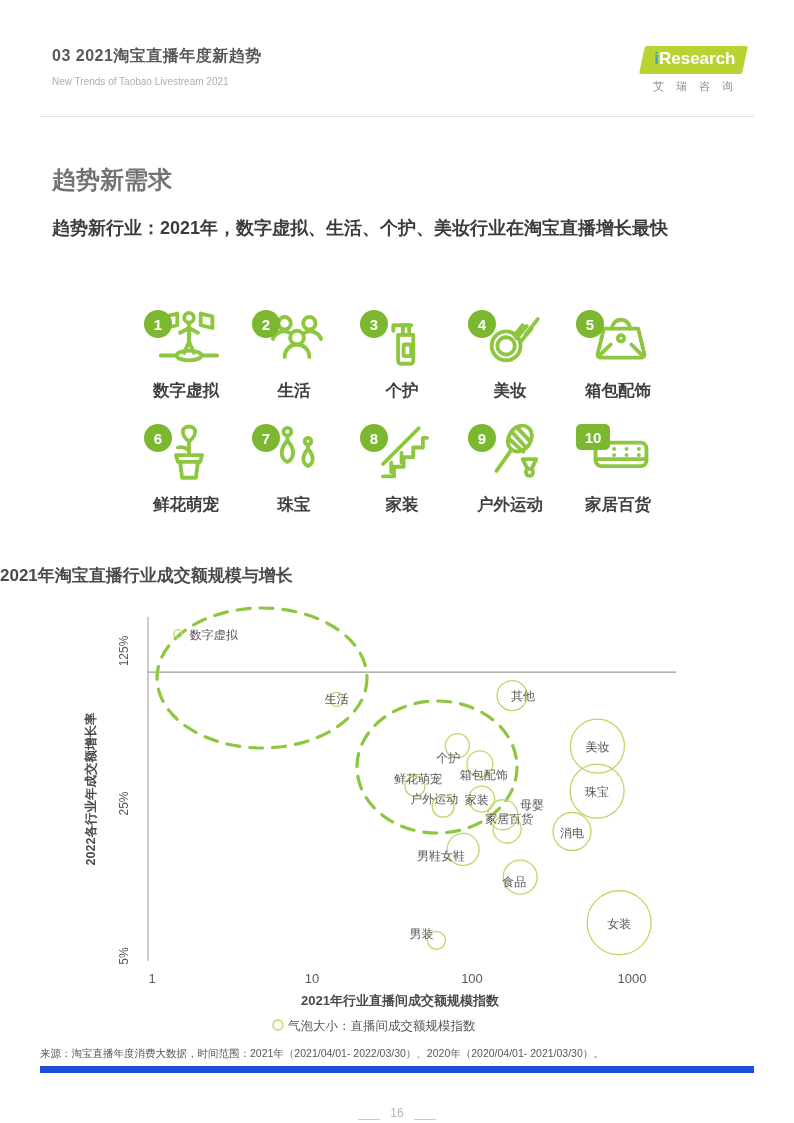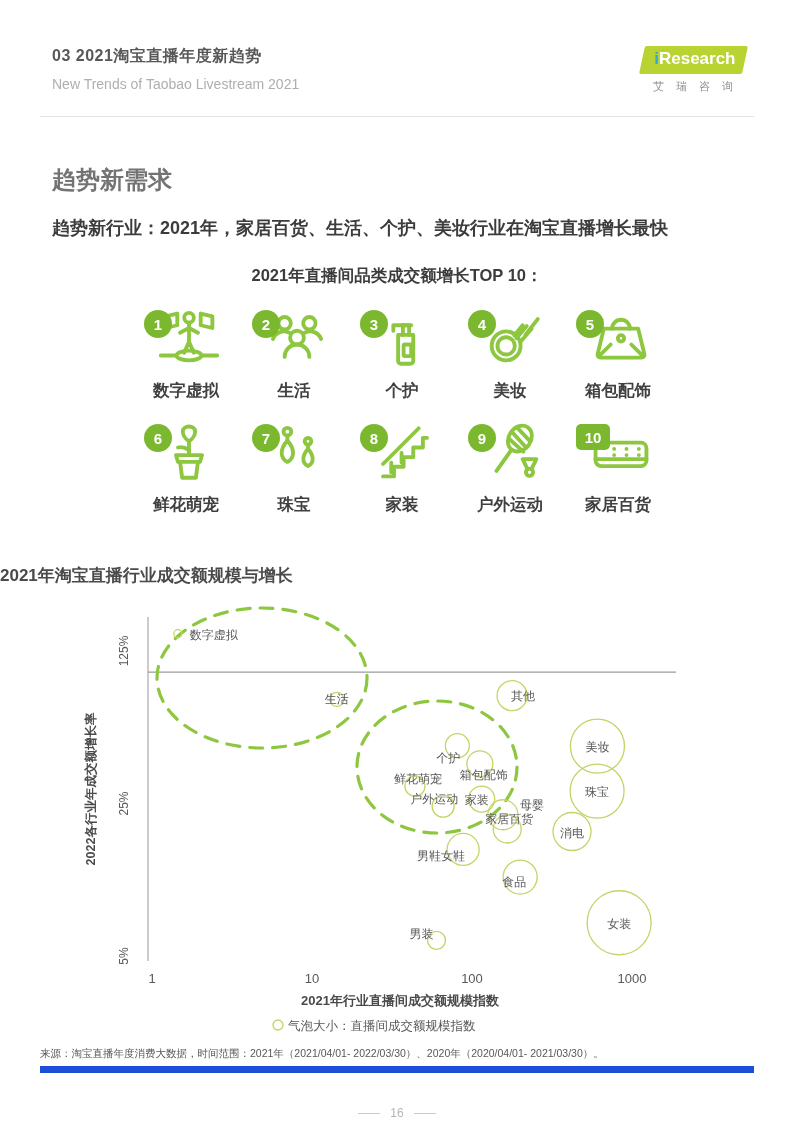--- a/index.html
+++ b/index.html
@@ -3,21 +3,21 @@
 <meta charset="utf-8">
 <style>
   * { margin:0; padding:0; box-sizing:border-box; }
   html,body { background:#fff; }
   body { font-family:"Liberation Sans","DejaVu Sans",sans-serif; color:#595757; }
   .page { position:relative; width:794px; height:1123px; background:#fff; overflow:hidden; margin:16px auto; }
 
   
   .hdr { position:absolute; left:52px; top:30px; }
   .hdr-title { font-size:16px; font-weight:bold; color:#595757; letter-spacing:0.5px; }
-  .hdr-sub { margin-top:9px; font-size:14px; color:#b0afaf; }
+  .hdr-sub { margin-top:9px; font-size:10px; color:#b0afaf; }
   .logo { position:absolute; right:44px; top:30px; width:112px; text-align:center; }
   .logo-mark { display:inline-block; background:#b9d333; color:#fff; font-weight:bold;
                font-size:17px; padding:3px 10px 5px 12px; transform:skewX(-12deg); border-radius:2px; }
   .logo-mark .inner { display:inline-block; transform:skewX(12deg); }
   .logo-mark .i-dot { color:#2ea7e0; font-style:normal; }
   .logo-cn { margin-top:5px; font-size:11px; color:#8f8f8f; letter-spacing:12px; padding-left:10px; white-space:nowrap; }
   .hdr-divider { position:absolute; left:40px; right:40px; top:100px; border-top:1px solid #e2e2e2; }
 
   
   .sec-title { position:absolute; left:52px; top:148px; font-size:24px; font-weight:bold; color:#737373; }
@@ -53,21 +53,21 @@
   .axis-title { font-size:13px; font-weight:bold; fill:#4a4a4a; text-anchor:middle; }
   .y-axis-title { font-size:12.5px; }
   .legend-text { font-size:12.5px; fill:#595757; text-anchor:start; }
   .legend-dot { fill:none; stroke:#c2d566; stroke-width:1.3; }
 
   
   .src-line { position:absolute; left:40px; right:40px; top:1031px; font-size:10.5px; color:#595757;
               padding-bottom:5px; border-bottom:7px solid #1d4ed8; white-space:nowrap; }
   .copy-row { position:absolute; left:40px; right:40px; top:1055px; display:flex;
               justify-content:space-between; font-size:11px; color:#595757; }
-  .page-num { position:absolute; left:0; top:1090px; width:100%; display:flex; align-items:center;
+  .page-num { position:absolute; left:0; top:1090px; width:100%; display:flex; align-items:flex-end;
               justify-content:center; gap:10px; color:#b5b5b5; font-size:12px; }
   .page-dash { width:22px; border-top:1.5px solid #c9caca; }
 
   .icon-stroke { fill:none; stroke:#8dc63f; stroke-width:2.8; stroke-linecap:round; stroke-linejoin:round; }
   .icon-fill { fill:#8dc63f; stroke:none; }
 </style>
 </head>
 <body>
 
 <div class="page">
@@ -76,22 +76,21 @@
     <div class="hdr-title">03 2021淘宝直播年度新趋势</div>
     <div class="hdr-sub">New Trends of Taobao Livestream 2021</div>
   </div>
   <div class="logo">
     <div class="logo-mark"><span class="inner"><span class="i-dot">i</span><span>Research</span></span></div>
     <div class="logo-cn">艾瑞咨询</div>
   </div>
   <div class="hdr-divider"></div>
 
   <div class="sec-title">趋势新需求</div>
-  <div class="sec-lead">趋势新行业：2021年，家居百货、生活、个护、美妆行业在淘宝直播增长最快</div>
-  <div class="top10-title">2021年直播间品类成交额增长TOP 10：</div>
+  <div class="sec-lead">趋势新行业：2021年，数字虚拟、生活、个护、美妆行业在淘宝直播增长最快</div>
 
   <div class="top10-grid">
 
     <div class="t10-cell">
       <div class="t10-iconwrap">
         <span class="badge">1</span>
         <svg width="66" height="66" viewBox="0 0 48 48">
           <g class="icon-stroke">
             <circle cx="24" cy="8.5" r="3.5"></circle>
               <path d="M24 12.5v13.5"></path>

